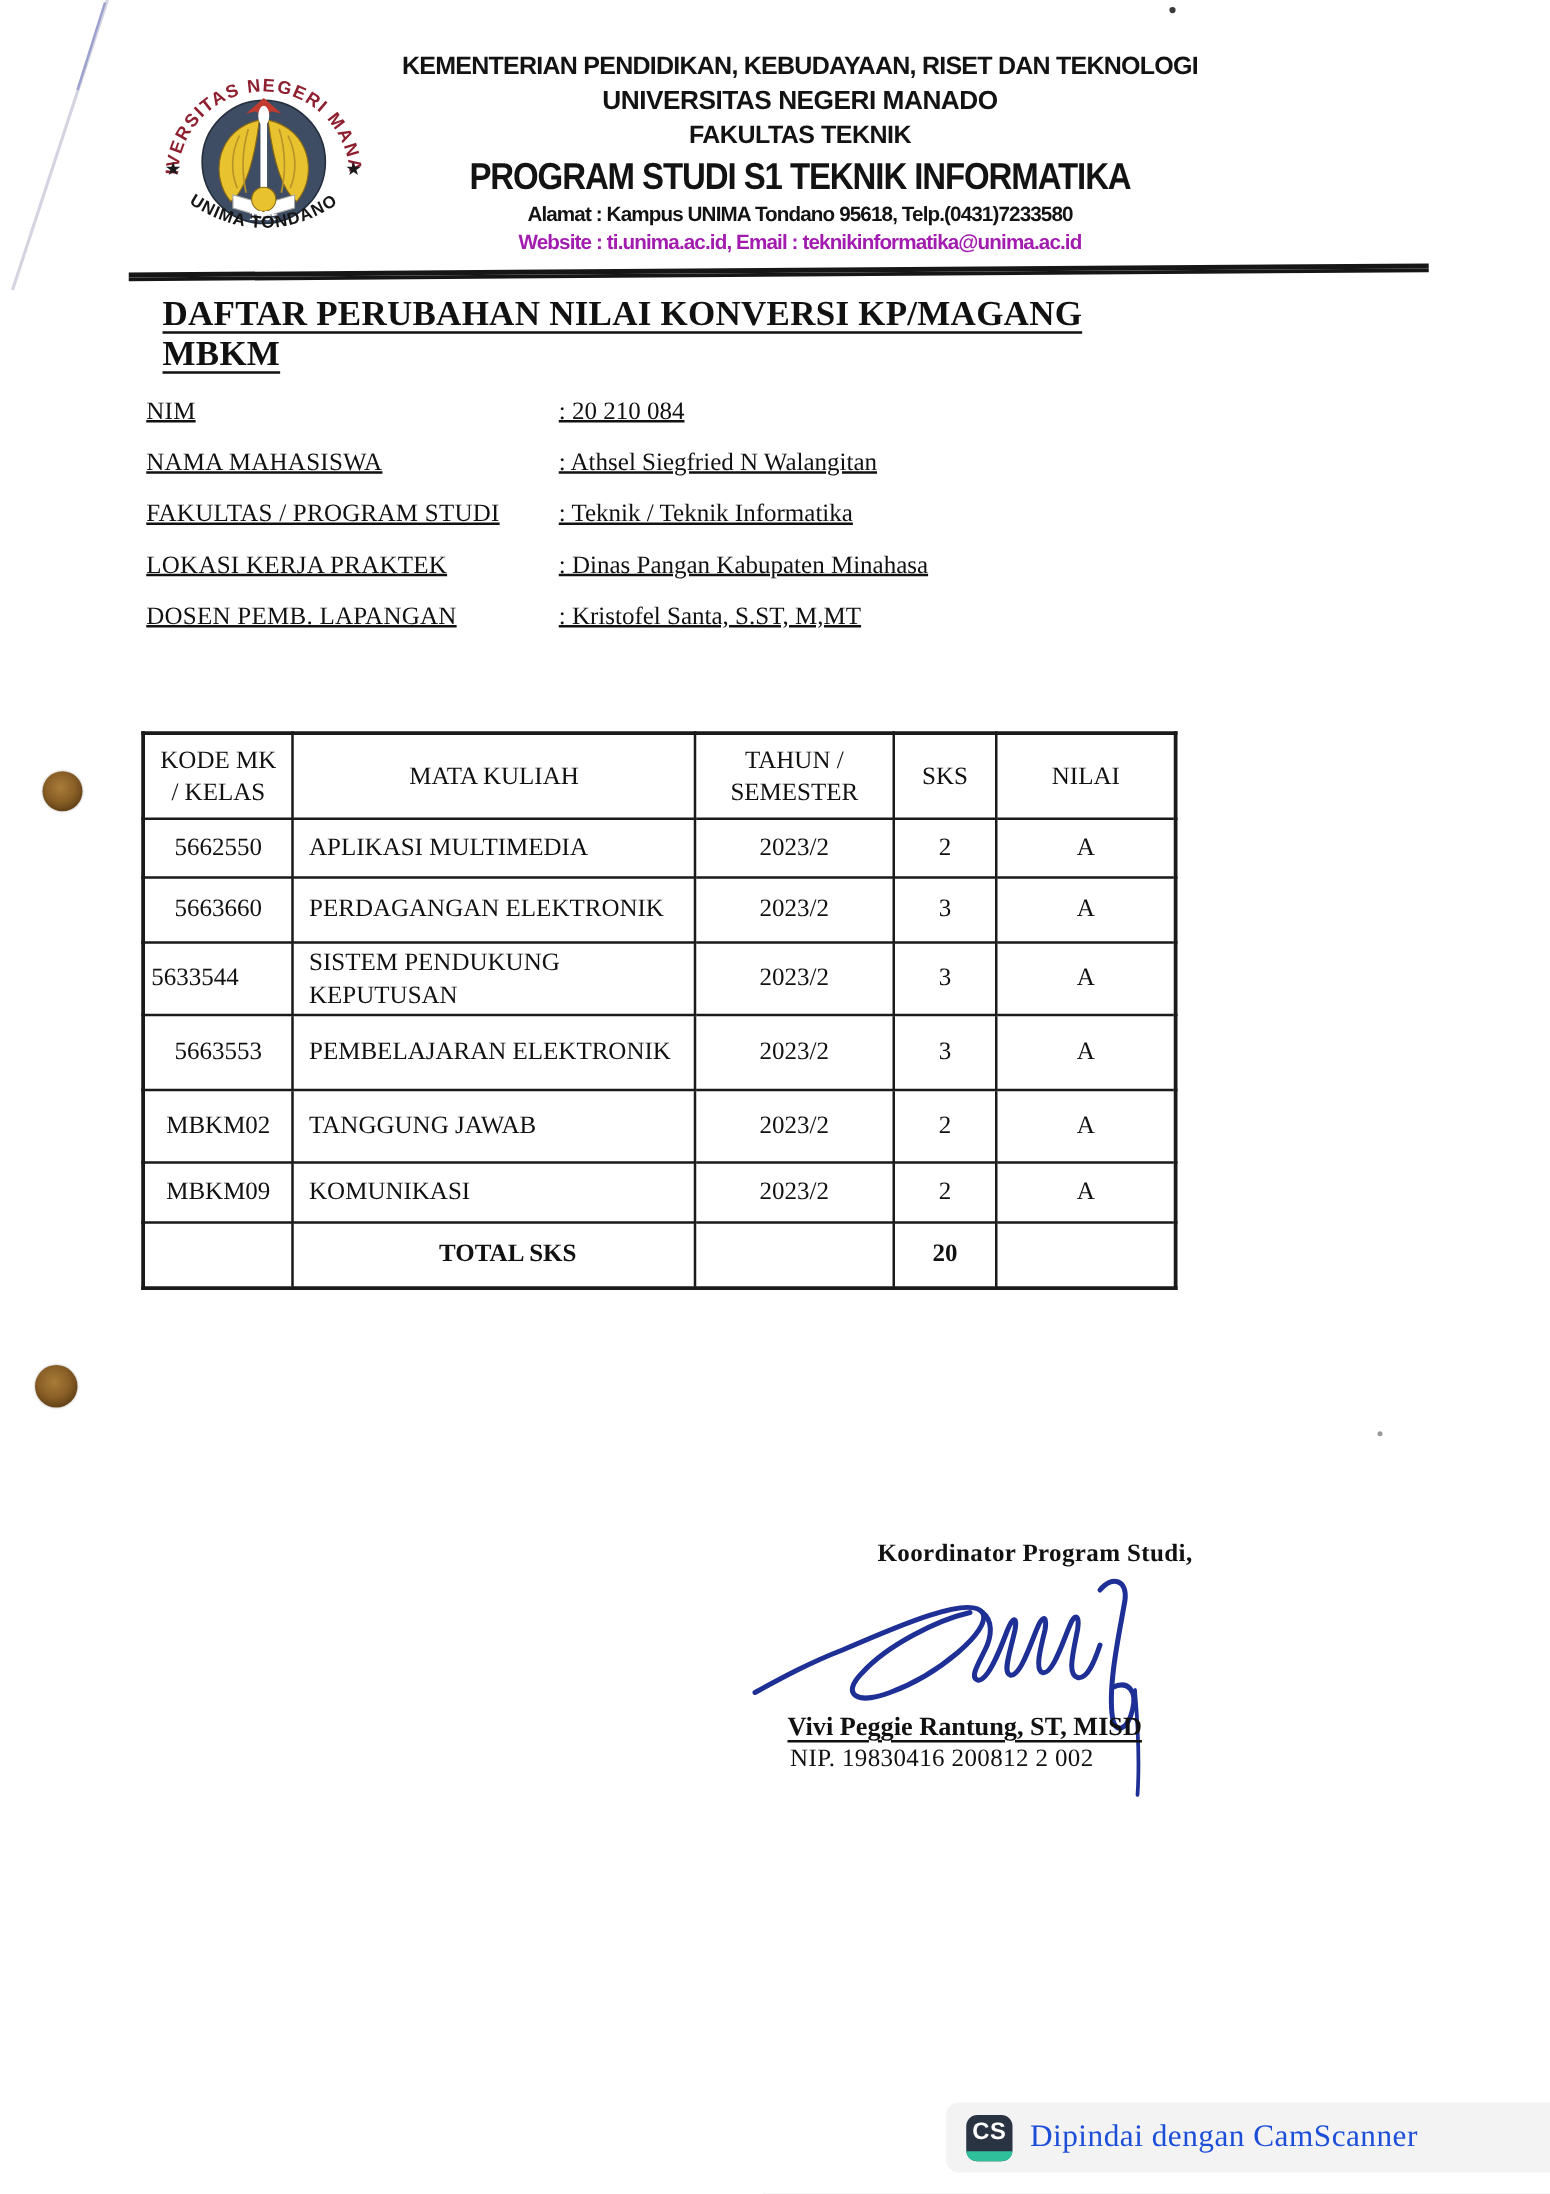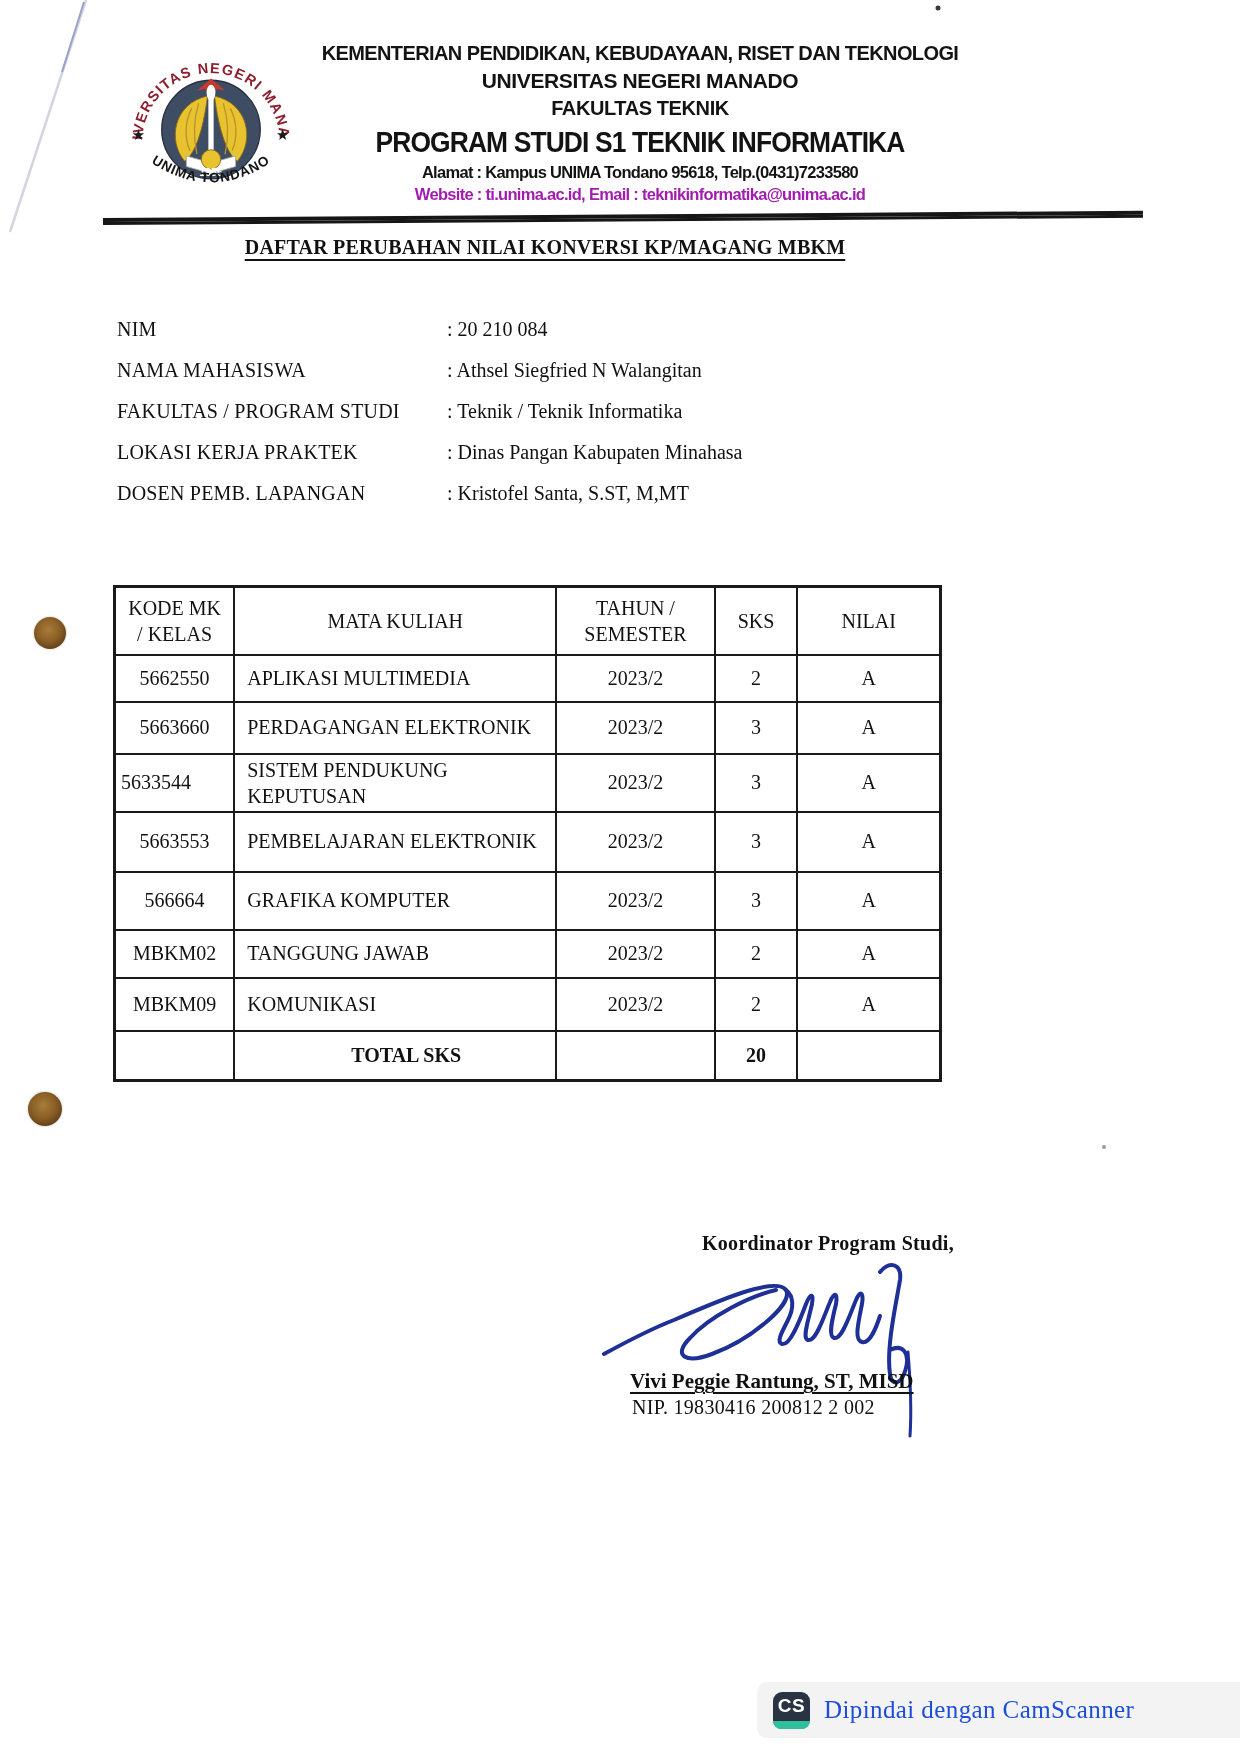--- a/index.html
+++ b/index.html
@@ -17,27 +17,27 @@
   .head-university{ font-size:21px; font-weight:bold; letter-spacing:-0.4px; line-height:29px; }
   .head-faculty   { font-size:20px; font-weight:bold; letter-spacing:-0.4px; line-height:27px; }
   .head-program   { font-size:30px; font-weight:bold; letter-spacing:-1px; line-height:40px;
                     transform:scaleX(0.88); transform-origin:50% 50%; }
   .head-address   { font-size:16.5px; font-weight:bold; letter-spacing:-0.7px; line-height:21px; }
   .head-website   { font-size:16.5px; font-weight:bold; letter-spacing:-0.7px; line-height:22px; color:#a21caf; }
   .rule { position:absolute; left:103px; top:218px; width:1040px; height:4px;
           border-top:4px solid #161616; border-bottom:3px solid #161616;
           transform:rotate(-0.4deg); transform-origin:left center; }
   
-  .doc-title { position:absolute; left:130px; top:236px; width:830px; text-align:center;
-               font-size:20px; font-weight:bold; letter-spacing:0.2px;
+  .doc-title { position:absolute; left:130px; top:236px; width:830px; 
+               font-size:28px; font-weight:bold; letter-spacing:0.2px;
                text-decoration:underline; text-decoration-thickness:2px; text-underline-offset:5px; }
   
   .info { position:absolute; left:117px; top:318px; width:830px;
           display:grid; grid-template-columns:330px auto; row-gap:18px;
-          font-size:20px; line-height:23px; }
+          font-size:20px; line-height:23px;text-decoration:underline; }
   .info .lbl { letter-spacing:0.2px; }
   
   .grades { position:absolute; left:113px; top:585px; width:829px;
             border-collapse:collapse; font-size:20px; }
   .grades th, .grades td { border:2px solid #1a1a1a; vertical-align:middle; padding:2px 6px; }
   .grades { border:3px solid #1a1a1a; }
   .grades th { font-weight:normal; text-align:center; white-space:pre-line; line-height:26px; }
   .grades thead tr { height:68px; }
   .grades td:nth-child(1), .grades td:nth-child(3),
   .grades td:nth-child(4), .grades td:nth-child(5) { text-align:center; }
@@ -178,27 +178,20 @@
           <td>A</td>
         </tr>
         <tr>
           <td>5663553</td>
           <td>PEMBELAJARAN ELEKTRONIK</td>
           <td>2023/2</td>
           <td>3</td>
           <td>A</td>
         </tr>
         <tr>
-          <td>566664</td>
-          <td>GRAFIKA KOMPUTER</td>
-          <td>2023/2</td>
-          <td>3</td>
-          <td>A</td>
-        </tr>
-        <tr>
           <td>MBKM02</td>
           <td>TANGGUNG JAWAB</td>
           <td>2023/2</td>
           <td>2</td>
           <td>A</td>
         </tr>
         <tr>
           <td>MBKM09</td>
           <td>KOMUNIKASI</td>
           <td>2023/2</td>

